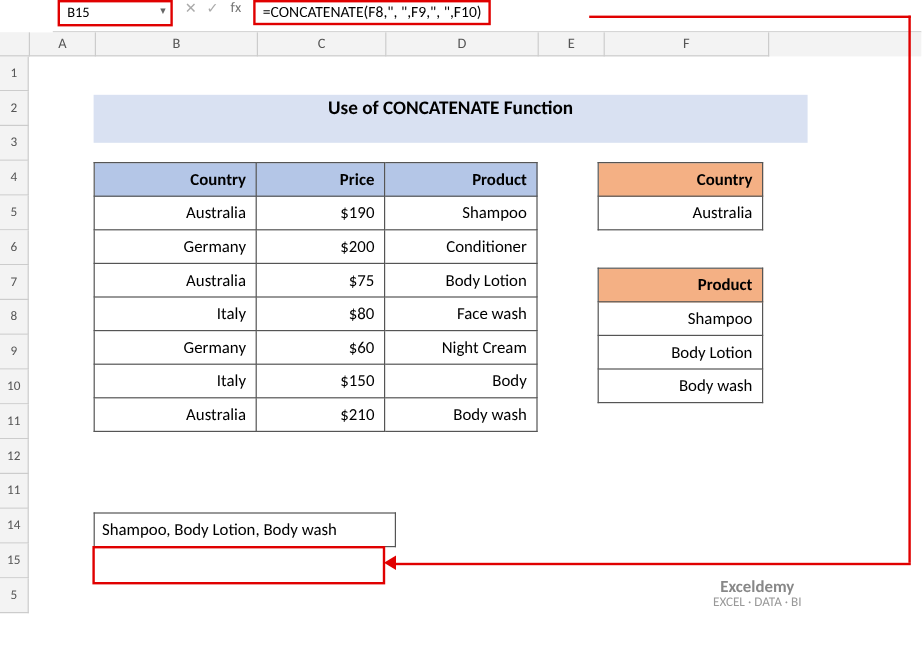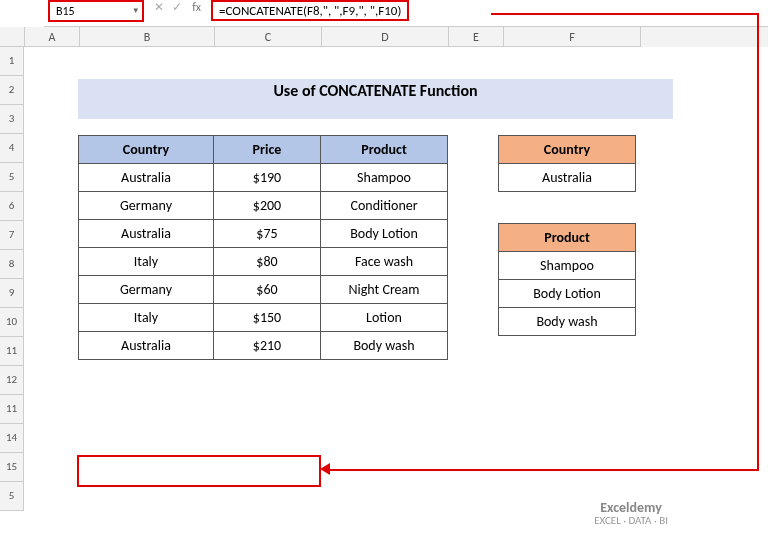--- a/index.html
+++ b/index.html
@@ -107,21 +107,21 @@
     font-size: 16px;
     line-height: 24px;
   }
   .tbl {
     position: absolute;
     border-collapse: collapse;
   }
   .tbl td, .tbl th {
     border: 1px solid #555;
     padding: 4px 8px;
-    text-align: center;
+    text-align: right;
     font-size: 14px;
     height: 19px;
   }
   .tbl th { font-weight: bold; }
   .h-blue { background: #b4c6e7; }
   .h-peach { background: #f4b084; }
   .h-green { background: #c6e0b4; }
   .colB { width: 118px; }
   .colC { width: 90px; }
   .colD { width: 110px; }
@@ -143,21 +143,21 @@
   .arrow-head {
     position: absolute;
     width: 0; height: 0;
     border-top: 6px solid transparent;
     border-bottom: 6px solid transparent;
     border-right: 10px solid #e00000;
   }
   .watermark {
     position: absolute;
     right: 100px;
-    top: 454px;
+    top: 435px;
     font-size: 11px;
     color: #999;
     text-align: center;
     line-height: 1;
   }
   .watermark b { font-size: 14px; color: #888; }
 </style>
 </head>
 <body>
 
@@ -232,21 +232,21 @@
             <td>Face wash</td>
           </tr>
       <tr>
             <td>Germany</td>
             <td>$60</td>
             <td>Night Cream</td>
           </tr>
       <tr>
             <td>Italy</td>
             <td>$150</td>
-            <td>Lotion</td>
+            <td>Body</td>
           </tr>
       <tr>
             <td>Australia</td>
             <td>$210</td>
             <td>Body wash</td>
           </tr>
     </tbody>
       </table>
 
     <table class="tbl" style="top:88px;left:474px">
@@ -272,20 +272,23 @@
             <td class="colF">Body Lotion</td>
           </tr>
       <tr>
             <td class="colF">Body wash</td>
           </tr>
     </tbody>
       </table>
 
     <table class="tbl" style="top:380px;left:54px">
       <tbody>
+      <tr>
+            <td colspan="2" style="width:236px;text-align:left;padding-left:6px">Shampoo, Body Lotion, Body wash</td>
+          </tr>
     </tbody>
       </table>
 
     <div class="result-box" style="top:408px;left:53px;width:240px;height:28px"></div>
 
     <div class="arrow-line-h" style="top:-34px;left:467px;width:268px"></div>
     <div class="arrow-line-v" style="top:-34px;left:733px;height:456px"></div>
     <div class="arrow-line-h" style="top:422px;left:305px;width:430px"></div>
     <div class="arrow-head" style="top:416px;left:296px"></div>
 

